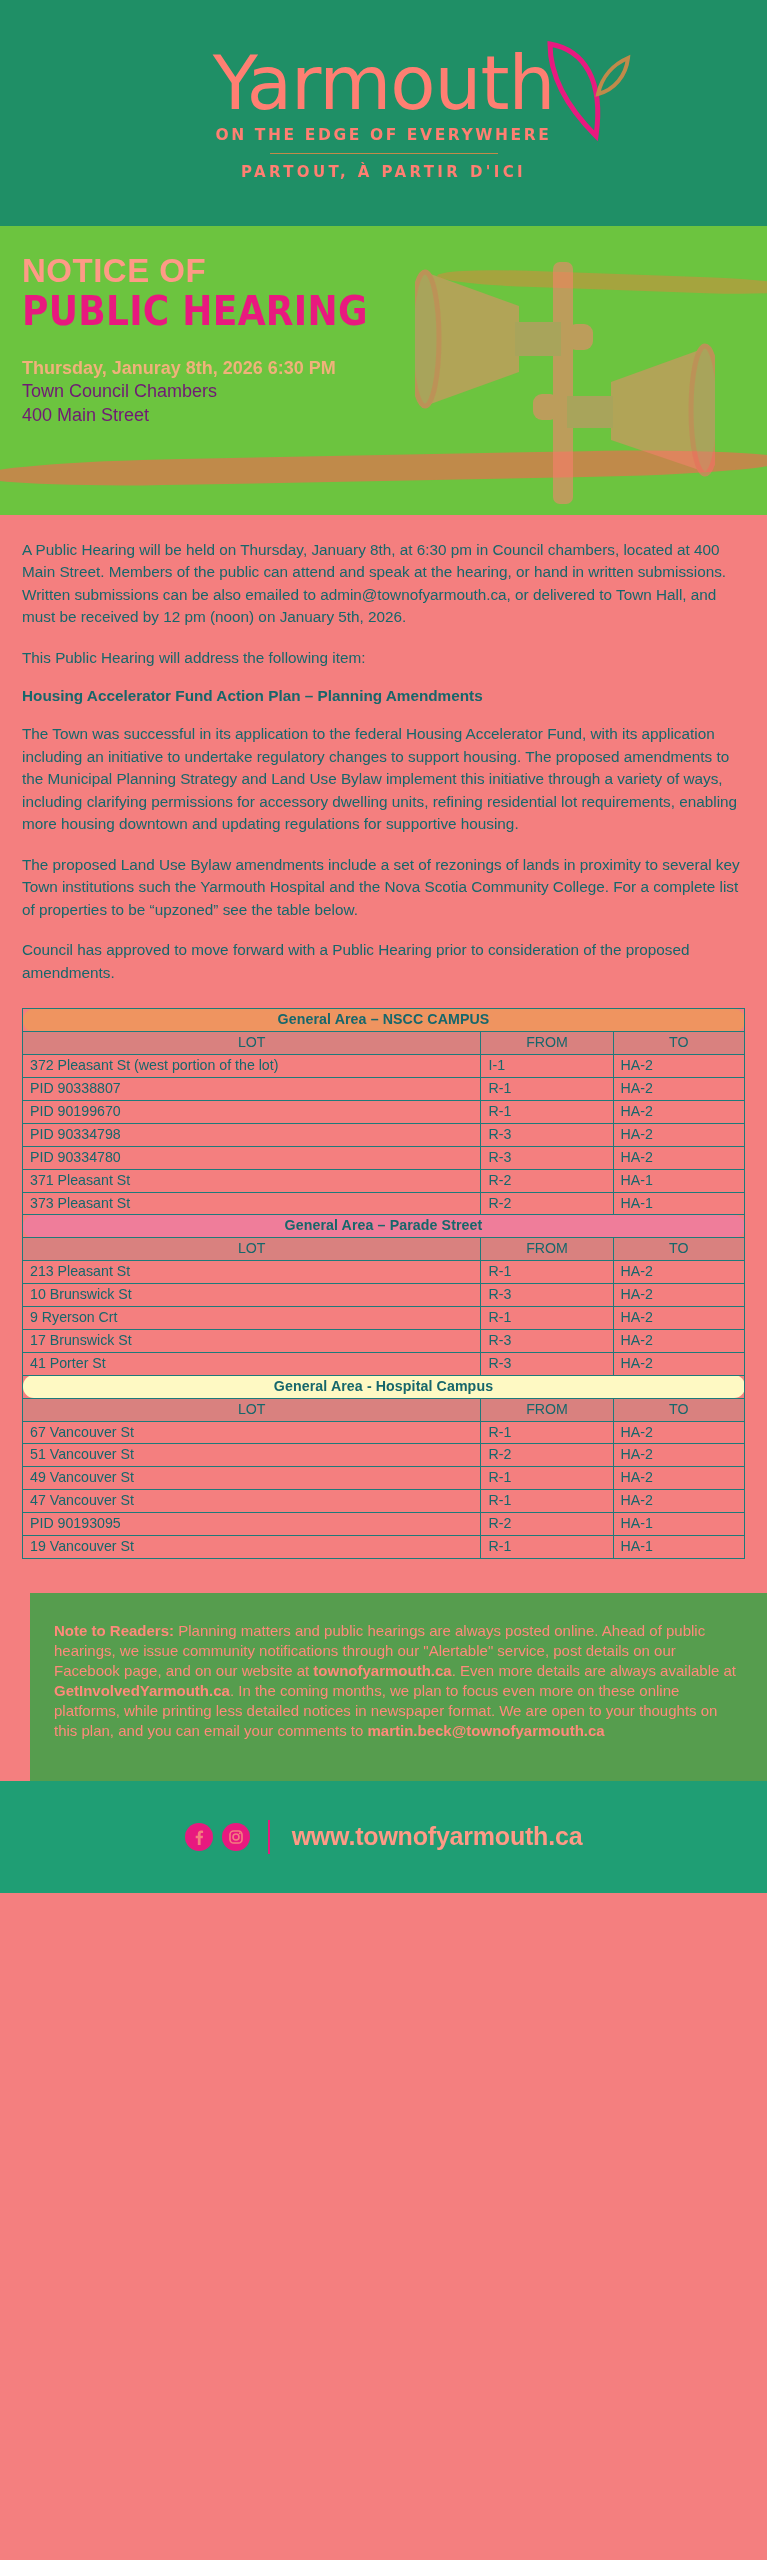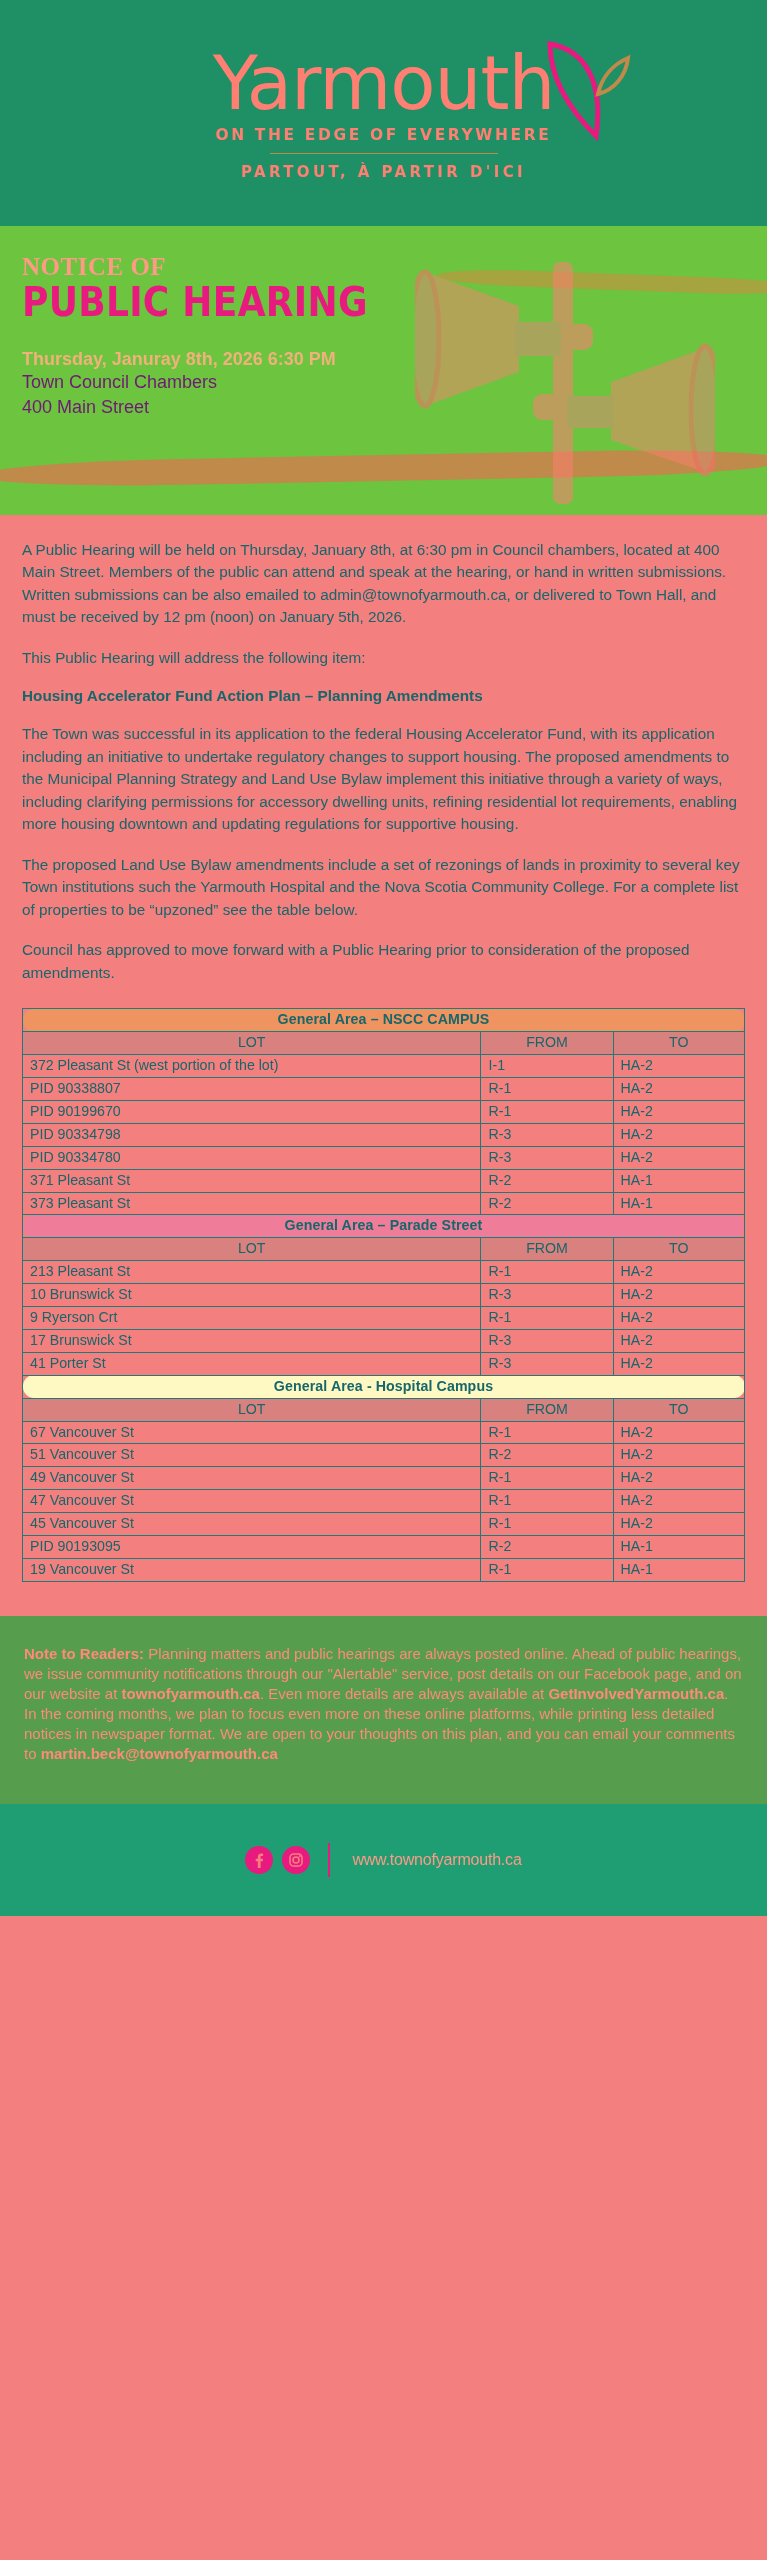--- a/index.html
+++ b/index.html
@@ -105,26 +105,26 @@
     height: 260px;
     opacity: .55;
   }
   .notice-text {
     position: absolute;
     left: 22px;
     top: 28px;
     z-index: 4;
   }
   .notice-kicker {
-    font-size: 25px;
+    font-size: 33px;
     font-weight: bold;
     color: #ff9a86;
     letter-spacing: 0.5px;
     line-height: 1.05;
-    font-family: Liberation Serif, serif;
+    font-family: Liberation Sans, sans-serif;
     text-transform: uppercase;
   }
   .notice-title {
     font-size: 40px;
     font-weight: bold;
     color: #e8197f;
     letter-spacing: 0.3px;
     line-height: 1.05;
     margin-top: 1px;
     font-family: "DejaVu Sans Condensed", "Liberation Sans Narrow", "Liberation Sans", sans-serif;
@@ -197,20 +197,21 @@
   td.zone { text-align: left; padding-left: 9px; }
   col.c-lot  { width: 63.5%; }
   col.c-from { width: 18.3%; }
   col.c-to   { width: 18.2%; }
 
   
   .note-sec {
     background: #569d4e;
     padding: 28px 24px 40px 24px;
     margin-top: 34px;
+    margin-left: 30px;
   }
   .note-sec p {
     color: #ff8a7a;
     font-size: 15px;
     line-height: 1.33;
   }
   .note-sec b { font-weight: bold; }
 
   
   .footer {
@@ -235,22 +236,22 @@
     justify-content: center;
   }
   .divider {
     width: 2px;
     height: 34px;
     background: #e8197f;
     margin: 0 22px 0 18px;
   }
   .site-url {
     color: #ff9a86;
-    font-size: 16px;
-    font-weight: normal;
+    font-size: 25px;
+    font-weight: bold;
     letter-spacing: -0.2px;
   }
 </style>
 </head>
 <body>
 
 <div class="page">
 
   <div class="logo-header">
     <div class="logo-wrap">
@@ -403,25 +404,20 @@
             <td class="zone">R-2</td>
             <td class="zone">HA-2</td>
           </tr>
           <tr>
             <td class="lot">49 Vancouver St</td>
             <td class="zone">R-1</td>
             <td class="zone">HA-2</td>
           </tr>
           <tr>
             <td class="lot">47 Vancouver St</td>
-            <td class="zone">R-1</td>
-            <td class="zone">HA-2</td>
-          </tr>
-          <tr>
-            <td class="lot">45 Vancouver St</td>
             <td class="zone">R-1</td>
             <td class="zone">HA-2</td>
           </tr>
           <tr>
             <td class="lot">PID 90193095</td>
             <td class="zone">R-2</td>
             <td class="zone">HA-1</td>
           </tr>
           <tr>
             <td class="lot">19 Vancouver St</td>

